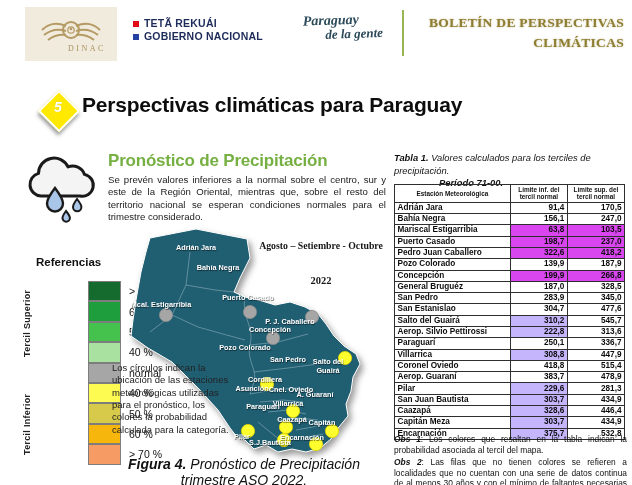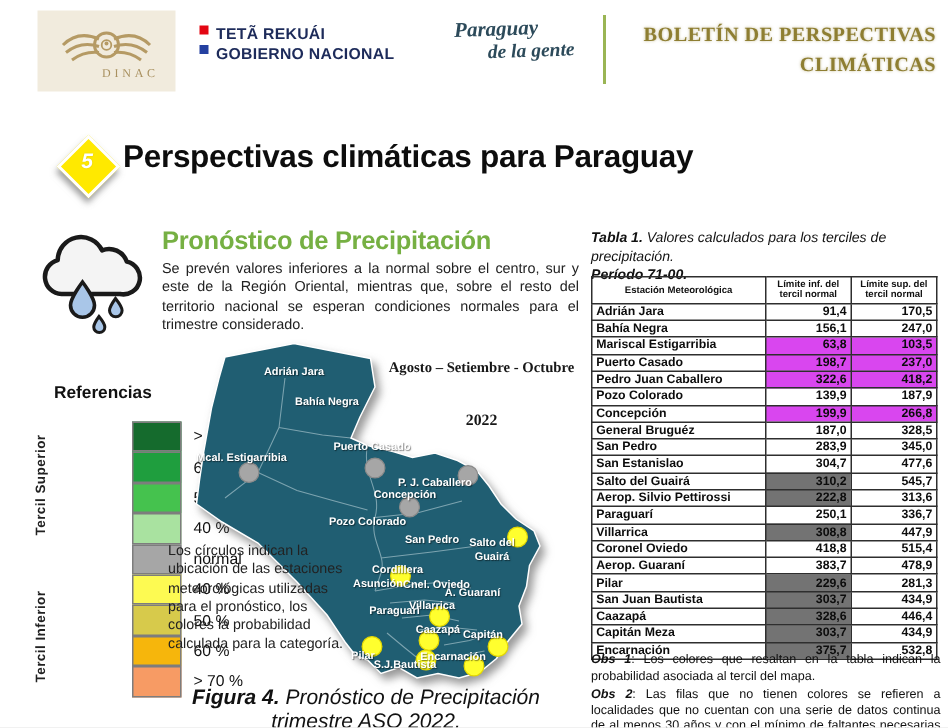--- a/index.html
+++ b/index.html
@@ -6,21 +6,21 @@
   #canvas{position:relative;width:632px;height:485px;background:#ffffff;overflow:hidden;
           font-family:"Liberation Sans",sans-serif;color:#1a1a1a;}
   .abs{position:absolute;}
 
   
   .dinac-box{left:25px;top:7px;width:92px;height:54px;background:#f1ebdd;display:flex;
              flex-direction:column;align-items:center;justify-content:center;}
   .dinac-label{font-family:"Liberation Serif",serif;font-size:8px;letter-spacing:2.5px;
                color:#a99160;margin-top:-2px;margin-left:32px;}
   .gov-box{left:133px;top:17px;line-height:1.25;}
-  .gov-row{display:flex;gap:5px;}
+  .gov-row{display:flex;align-items:center;gap:5px;}
   .gov-sq{width:6px;height:6px;display:inline-block;}
   .gov-text{font-size:10.5px;font-weight:bold;color:#1d2b5a;letter-spacing:.2px;}
   .brand-box{left:303px;top:12px;width:95px;font-family:"Liberation Serif",serif;
              font-style:italic;color:#2c4a5a;transform:rotate(-2deg);}
   .brand1{font-size:14px;font-weight:bold;}
   .brand2{font-size:13px;font-weight:bold;margin-left:22px;margin-top:-2px;}
   .hdr-divider{left:402px;top:10px;width:2px;height:46px;background:#9ab554;}
   .bulletin-title{left:408px;top:13px;width:216px;text-align:right;font-size:13.5px;
                   font-weight:bold;color:#8e7e32;line-height:1.45;letter-spacing:.3px;
                   text-shadow:0 0 2px rgba(142,126,50,.55);font-family:Liberation Serif, serif;}
@@ -58,31 +58,31 @@
               font-weight:bold;color:#171717;}
   .period1{font-size:9.8px;white-space:nowrap;}
   .period2{font-size:10.5px;margin-top:24px;}
   .map-note{left:112px;top:362px;width:124px;font-size:9.5px;line-height:1.3;color:#222;}
   .fig-caption{left:108px;top:456px;width:272px;font-size:14px;font-style:italic;color:#111;text-align:center;}
   .fig-caption b{font-style:italic;}
 
   
   .tbl-title{left:394px;top:152px;width:234px;font-size:9.4px;font-style:italic;color:#111;line-height:1.35;}
   .tbl-title b{font-weight:bold;}
-  .tbl-title .line2{font-weight:bold;}
+  .tbl-title .line2{font-weight:bold;margin-left:45px;}
   table.terciles{left:394px;top:184px;width:231px;border-collapse:collapse;position:absolute;
                  font-family:"Liberation Sans",sans-serif;}
   table.terciles th{border:1px solid #2e2e2e;font-size:6.4px;font-weight:bold;text-align:center;
                     line-height:1.15;padding:1px 1px;height:14px;color:#111;}
   table.terciles td{border:1px solid #2e2e2e;font-size:8.2px;font-weight:bold;color:#0c0c0c;
                     padding:0 2.5px;height:10.3px;line-height:1;white-space:nowrap;}
   td.st{text-align:left;width:113px;}
   td.val{text-align:right;width:56px;}
   td.g{background:#d946ef;}
-  td.y{background:#737373;}
+  td.y{background:#c4b5fd;}
   .obs{left:394px;top:434px;width:233px;font-size:8.4px;line-height:1.26;text-align:justify;color:#111;}
   .obs p{margin:0 0 2px 0;}
   .obs b{font-weight:bold;font-style:italic;}
 </style>
 </head>
 <body>
 
 <div id="canvas">
 
   <div class="abs dinac-box">

